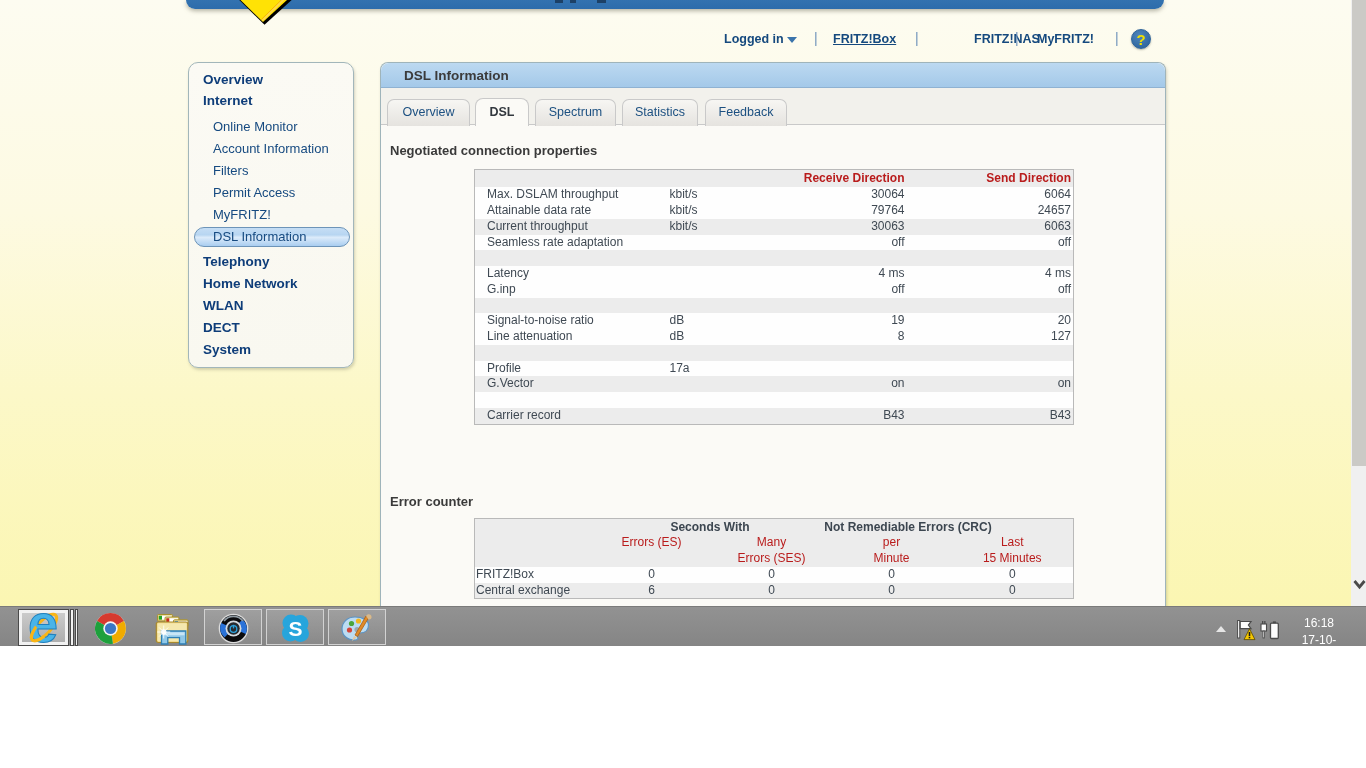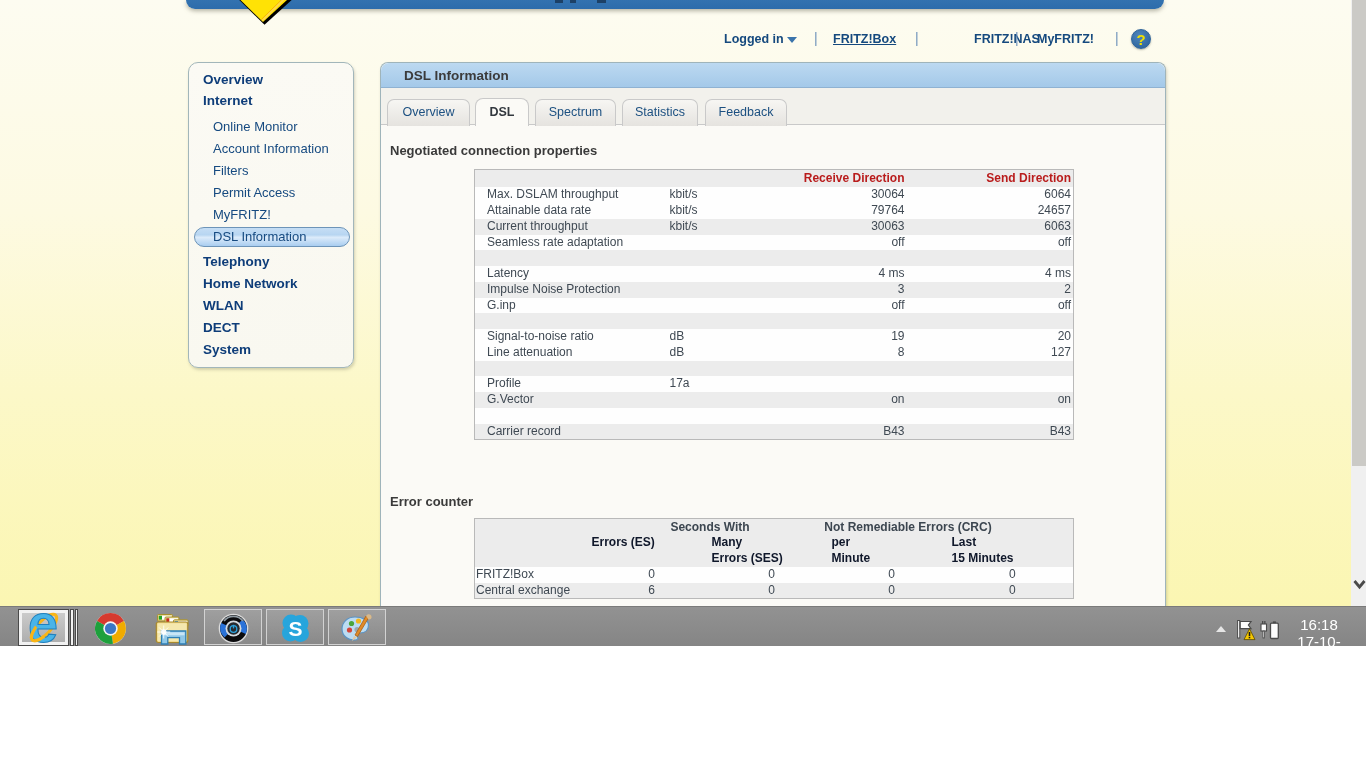--- a/index.html
+++ b/index.html
@@ -55,37 +55,37 @@
 
 table { border-collapse:collapse; table-layout:fixed; }
 #t1, #t2 { position:absolute; left:93px; width:599px; border:1px solid #b9b9b9;
   font-size:12px; color:#3f4953; }
 #t1 td, #t2 td { padding:0; height:15.75px; line-height:15.75px; overflow:hidden; white-space:nowrap; }
 #t1 tr.g, #t2 tr.g { background:#ececec; }
 #t1 tr.w, #t2 tr.w { background:#fefefe; }
 #t1 td.c1 { padding-left:12px; }
 #t1 td.r { text-align:right; padding-right:2px; }
 #t1 tr.hd td { font-weight:bold; color:#b91c1c;margin-top:40px; }
-#t2 td.ctr { text-align:left; font-weight:bold; color:#0f172a; }
+#t2 td.ctr { text-align:center; font-weight:normal; color:#b91c1c; }
 #t2 td.num { text-align:center; }
 #t2 td.c1 { padding-left:1px; }
 
 
 #sbar { position:absolute; left:1351px; top:0; width:15px; height:606px; background:#f0f0f0; }
 #sthumb { position:absolute; left:1px; top:0; width:14px; height:466px; background:#cbcac6; }
 
 
 #taskbar { position:absolute; left:0; top:606px; width:1366px; height:40px;
   background:linear-gradient(180deg,#929292,#858585); border-top:1px solid #7a7a7a; }
 .tbtn { position:absolute; top:2px; width:58px; height:36px; border:1px solid #d2d2d2;
   background:linear-gradient(180deg,rgba(255,255,255,0.13),rgba(255,255,255,0.03)); }
 #iebtn { position:absolute; left:18px; top:1.5px; width:51px; height:37px; border:1px solid #4a4a4a;
   box-shadow:inset 0 0 0 3px #f2f2f2; background:linear-gradient(180deg,#cecece,#ababab); }
 .stack { position:absolute; top:1.5px; width:3.5px; height:37px; border:1px solid #4a4a4a; background:#f2f2f2; }
-.clock { position:absolute; color:#ffffff; font-size:15px; text-align:center; width:60px; }
+.clock { position:absolute; color:#ffffff; font-size:12px; text-align:center; width:60px; }
 #whitebottom { position:absolute; left:0; top:646px; width:1366px; height:122px; background:#ffffff; }
 </style>
 </head>
 <body>
 <div id="screen">
   <div id="viewport">
     <div id="banner"></div>
     <div class="lstub" style="left:555px;width:8px;height:2.5px;"></div>
     <div class="lstub" style="left:570px;width:6px;height:2.5px;"></div>
     <div class="lstub" style="left:597px;width:9px;height:2.5px;"></div>
@@ -177,26 +177,20 @@
               <td></td>
               <td></td>
               <td></td>
               <td></td>
             </tr>
         <tr class="w">
               <td class="c1">Latency</td>
               <td></td>
               <td class="r">4 ms</td>
               <td class="r">4 ms</td>
-            </tr>
-        <tr class="g">
-              <td class="c1">Impulse Noise Protection</td>
-              <td></td>
-              <td class="r">3</td>
-              <td class="r">2</td>
             </tr>
         <tr class="w">
               <td class="c1">G.inp</td>
               <td></td>
               <td class="r">off</td>
               <td class="r">off</td>
             </tr>
         <tr class="g">
               <td></td>
               <td></td>

